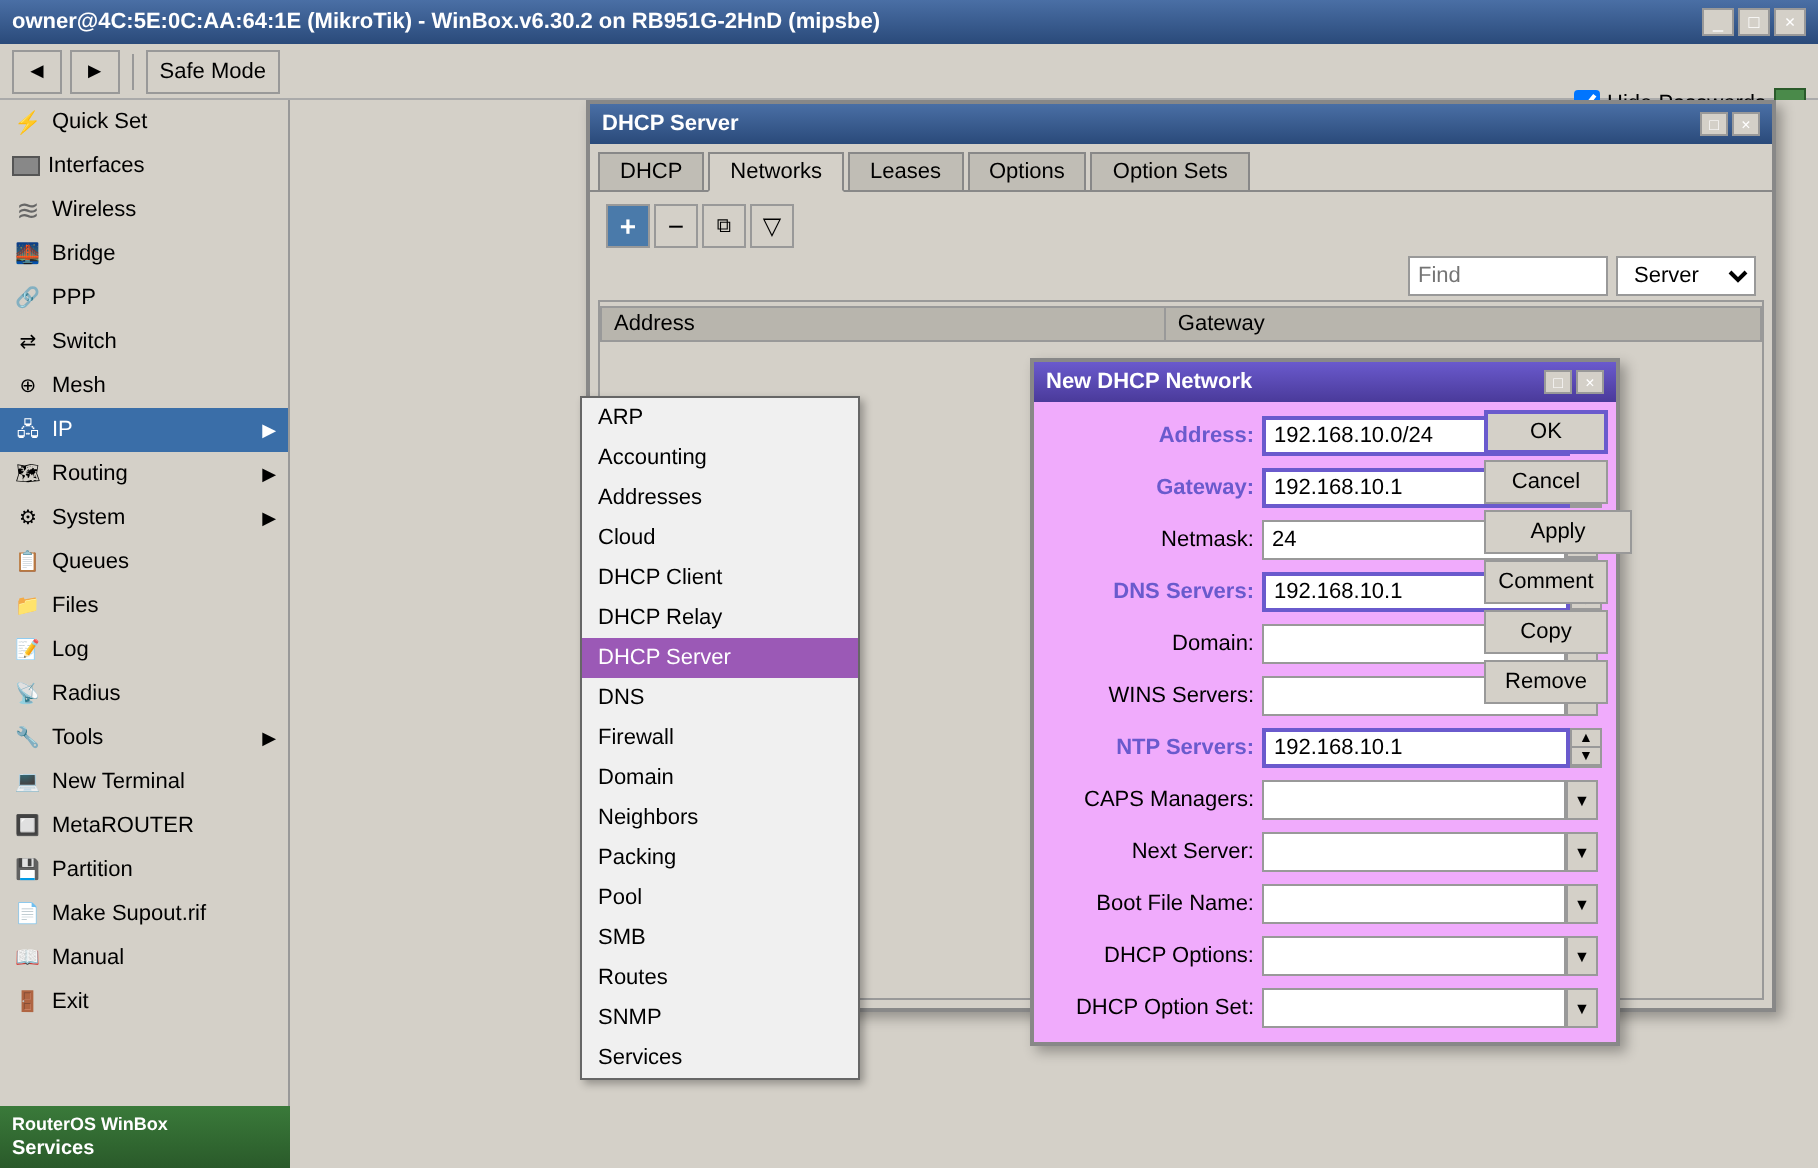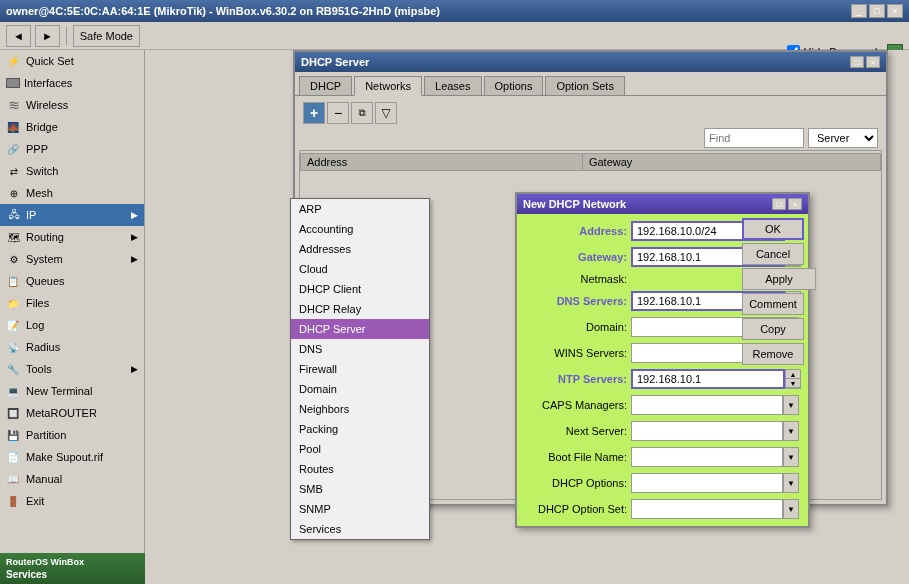--- a/index.html
+++ b/index.html
@@ -217,23 +217,23 @@
       padding: 2px 4px;
       font-size: 11px;
       height: 20px;
       width: 80px;
     }
 
     
     .new-dhcp-dialog {
       position: absolute;
       left: 370px;
-      top: 142px;
+      top: 129px;
       width: 295px;
-      background: #bef264;
+      background: #f0abfc;
       border: 2px solid #888;
       box-shadow: 3px 3px 6px rgba(0,0,0,0.3);
       z-index: 200;
     }
     .dialog-title-bar {
       background: linear-gradient(to bottom, #6a5acd, #4a3a9a);
       color: white;
       padding: 3px 6px;
       display: flex;
       align-items: center;
@@ -506,22 +506,22 @@
         <div class="ip-submenu-item">Cloud</div>
         <div class="ip-submenu-item">DHCP Client</div>
         <div class="ip-submenu-item">DHCP Relay</div>
         <div class="ip-submenu-item highlighted">DHCP Server</div>
         <div class="ip-submenu-item">DNS</div>
         <div class="ip-submenu-item">Firewall</div>
         <div class="ip-submenu-item">Domain</div>
         <div class="ip-submenu-item">Neighbors</div>
         <div class="ip-submenu-item">Packing</div>
         <div class="ip-submenu-item">Pool</div>
+        <div class="ip-submenu-item">SMB</div>
         <div class="ip-submenu-item">Routes</div>
-        <div class="ip-submenu-item">SMB</div>
         <div class="ip-submenu-item">SNMP</div>
         <div class="ip-submenu-item">Services</div>
       </div>
 
       <div class="new-dhcp-dialog">
         <div class="dialog-title-bar">
           <span class="dialog-title">New DHCP Network</span>
           <div style="display:flex;gap:2px;">
             <div class="win-btn">□</div>
             <div class="win-btn">×</div>
@@ -541,20 +541,27 @@
               <input type="text" value="192.168.10.1" style="">
               <div class="spinner-btn">
                 <div class="spinner-up">▲</div>
                 <div class="spinner-down">▼</div>
               </div>
             </div>
           </div>
 
           <div class="form-row">
             <span class="form-label">Netmask:</span>
+            <div class="form-input-with-btn">
+              <input type="text" value="24" style="border: 1px solid rgb(153, 153, 153);">
+              <div class="spinner-btn">
+                <div class="spinner-up">▲</div>
+                <div class="spinner-down">▼</div>
+              </div>
+            </div>
           </div>
 
           <div class="form-row">
             <span class="form-label required">DNS Servers:</span>
             <div class="form-input-with-btn">
               <input type="text" value="192.168.10.1" style="">
               <div class="spinner-btn">
                 <div class="spinner-up">▲</div>
                 <div class="spinner-down">▼</div>
               </div>

